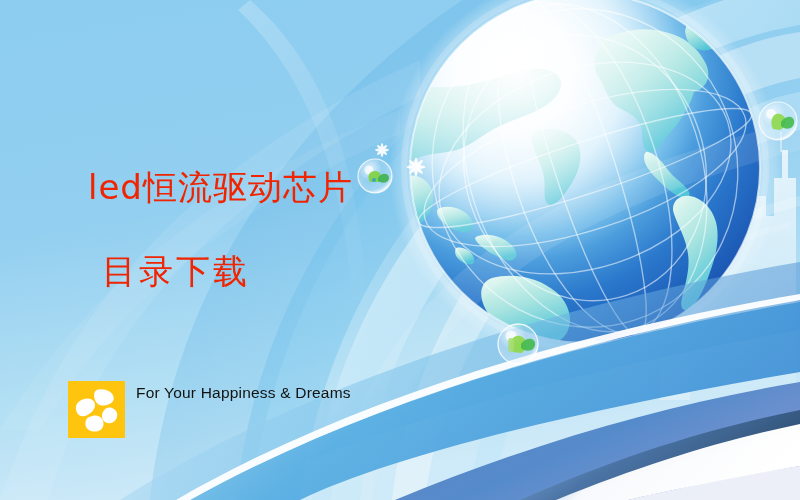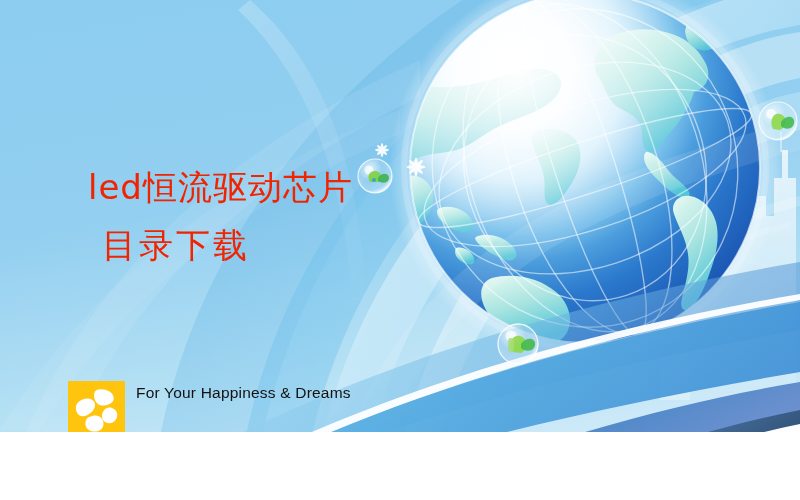--- a/index.html
+++ b/index.html
@@ -3,21 +3,21 @@
 <meta charset="utf-8">
 <style>
   html, body {
     margin: 0;
     padding: 0;
     background: #ffffff;
   }
   #banner {
     position: relative;
     width: 800px;
-    height: 432px;
+    height: 500px;
     overflow: hidden;
     font-family: "Liberation Sans", sans-serif;
     background: #fde047;
     user-select: none;
   }
   #bg-svg {
     position: absolute;
     left: 0;
     top: 0;
     width: 800px;
@@ -33,21 +33,21 @@
     color: #f02400;
     font-family: "DejaVu Sans", "Liberation Sans", sans-serif;
     font-size: 34px;
     line-height: 42px;
     font-weight: 400;
     letter-spacing: 1px;
     white-space: nowrap;
   }
   .headline-line1 { margin: 0; }
   .headline-line2 {
-    margin: 16px 0 0 14px;
+    margin: 42px 0 0 14px;
     letter-spacing: 3px;
   }
   
   .logo {
     position: absolute;
     left: 68px;
     top: 381px;
     z-index: 40;
     display: flex;
     align-items: flex-start;

